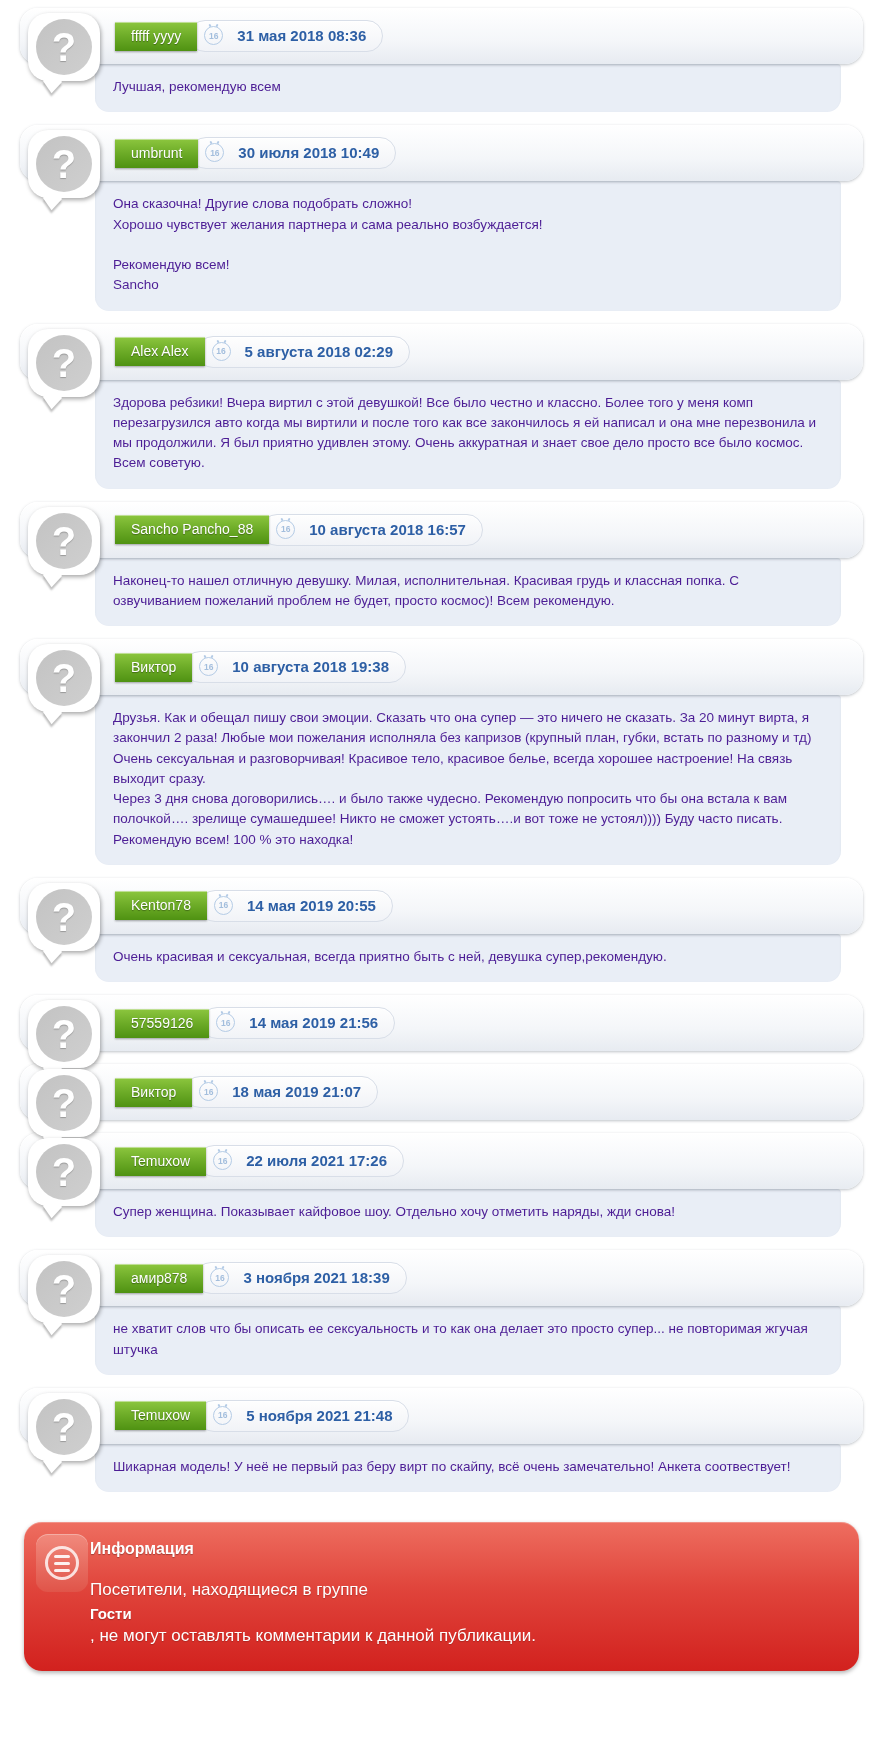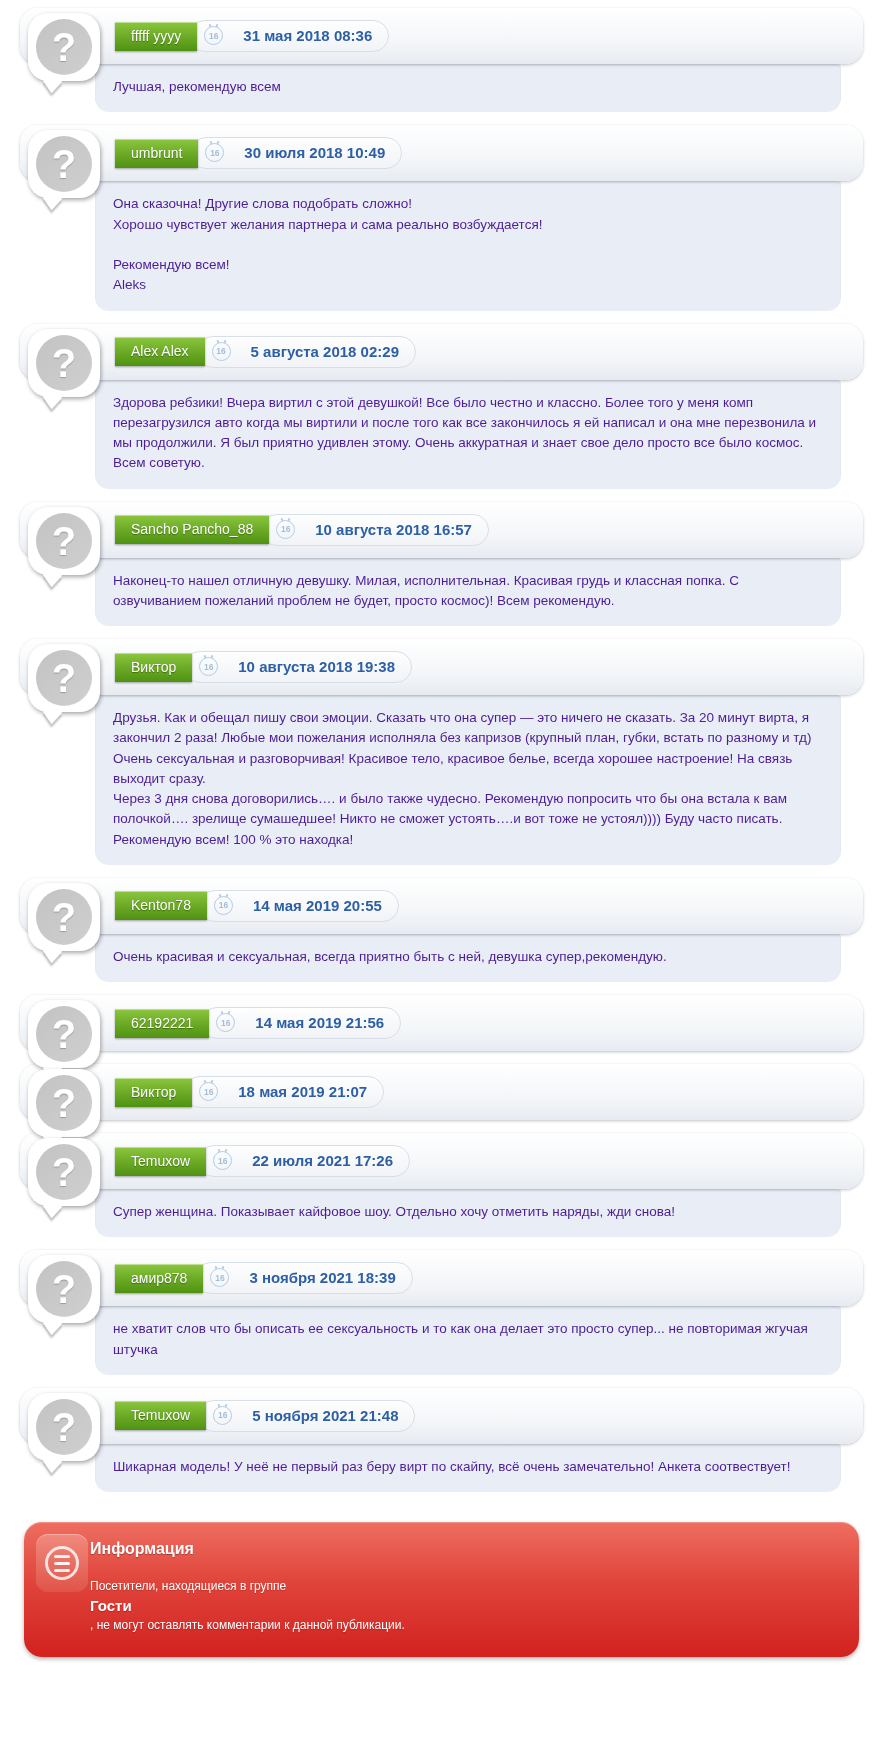--- a/index.html
+++ b/index.html
@@ -32,21 +32,21 @@
     border-radius:0;
     color:#ffffff; font-weight:normal; font-size:14px;
     padding:6px 16px 7px 16px;
     text-shadow:0 1px 1px rgba(0,0,0,0.35);
     box-shadow:0 1px 2px rgba(0,0,0,0.35), inset 0 1px 0 rgba(255,255,255,0.45);
     position:relative; z-index:2;
     cursor:pointer;
     white-space:nowrap;
   }
   .pill-date {
-    display:flex; align-items:center; gap:20px;
+    display:flex; align-items:center; gap:14px;
     background:linear-gradient(#fefefe, #f1f3f7);
     border:1px solid #d8dee8;
     border-radius:16px;
     margin-left:-8px;
     padding:5px 16px 6px 14px;
     box-shadow:inset 0 1px 0 #ffffff;
     position:relative; z-index:1;
     white-space:nowrap;
   }
   .cal-icon {
@@ -129,21 +129,21 @@
     border-radius:50%;
     display:flex; flex-direction:column; justify-content:center; align-items:center; gap:4px;
     box-sizing:border-box;
   }
   .list-circle i { display:block; width:16px; height:3px; background:rgba(255,255,255,0.9); border-radius:2px; }
 
   .info-title {
     font-size:16px; font-weight:bold; margin:2px 0 20px 0;
     text-shadow:0 1px 1px rgba(0,0,0,0.3);
   }
-  .info-line  { font-size:12px; line-height:1.45; text-shadow:0 1px 1px rgba(0,0,0,0.2); }
+  .info-line  { font-size:17px; line-height:1.45; text-shadow:0 1px 1px rgba(0,0,0,0.2); }
   .info-group { font-size:15px; font-weight:bold; line-height:1.45; text-shadow:0 1px 1px rgba(0,0,0,0.25); }
 </style>
 </head>
 <body>
 
 <div id="comments">
   <div class="comment">
     <div class="avatar">
       <div class="bubble">
         <div class="bubble-tail"></div>
@@ -175,21 +175,21 @@
       <span class="pill-user">umbrunt</span>
       <span class="pill-date">
         <span class="cal-icon">16</span>
         <span class="date-text">30 июля 2018 10:49</span>
       </span>
     </div>
     <div class="c-body">Она сказочна! Другие слова подобрать сложно!
 Хорошо чувствует желания партнера и сама реально возбуждается!
 
 Рекомендую всем!
-Aleks</div>
+Sancho</div>
   </div>
 
   <div class="comment">
     <div class="avatar">
       <div class="bubble">
         <div class="bubble-tail"></div>
         <div class="g-circle">
           <span class="q-mark">?</span>
         </div>
       </div>
@@ -265,21 +265,21 @@
   <div class="comment">
     <div class="avatar">
       <div class="bubble">
         <div class="bubble-tail"></div>
         <div class="g-circle">
           <span class="q-mark">?</span>
         </div>
       </div>
     </div>
     <div class="c-header">
-      <span class="pill-user">62192221</span>
+      <span class="pill-user">57559126</span>
       <span class="pill-date">
         <span class="cal-icon">16</span>
         <span class="date-text">14 мая 2019 21:56</span>
       </span>
     </div>
   </div>
 
   <div class="comment">
     <div class="avatar">
       <div class="bubble">

